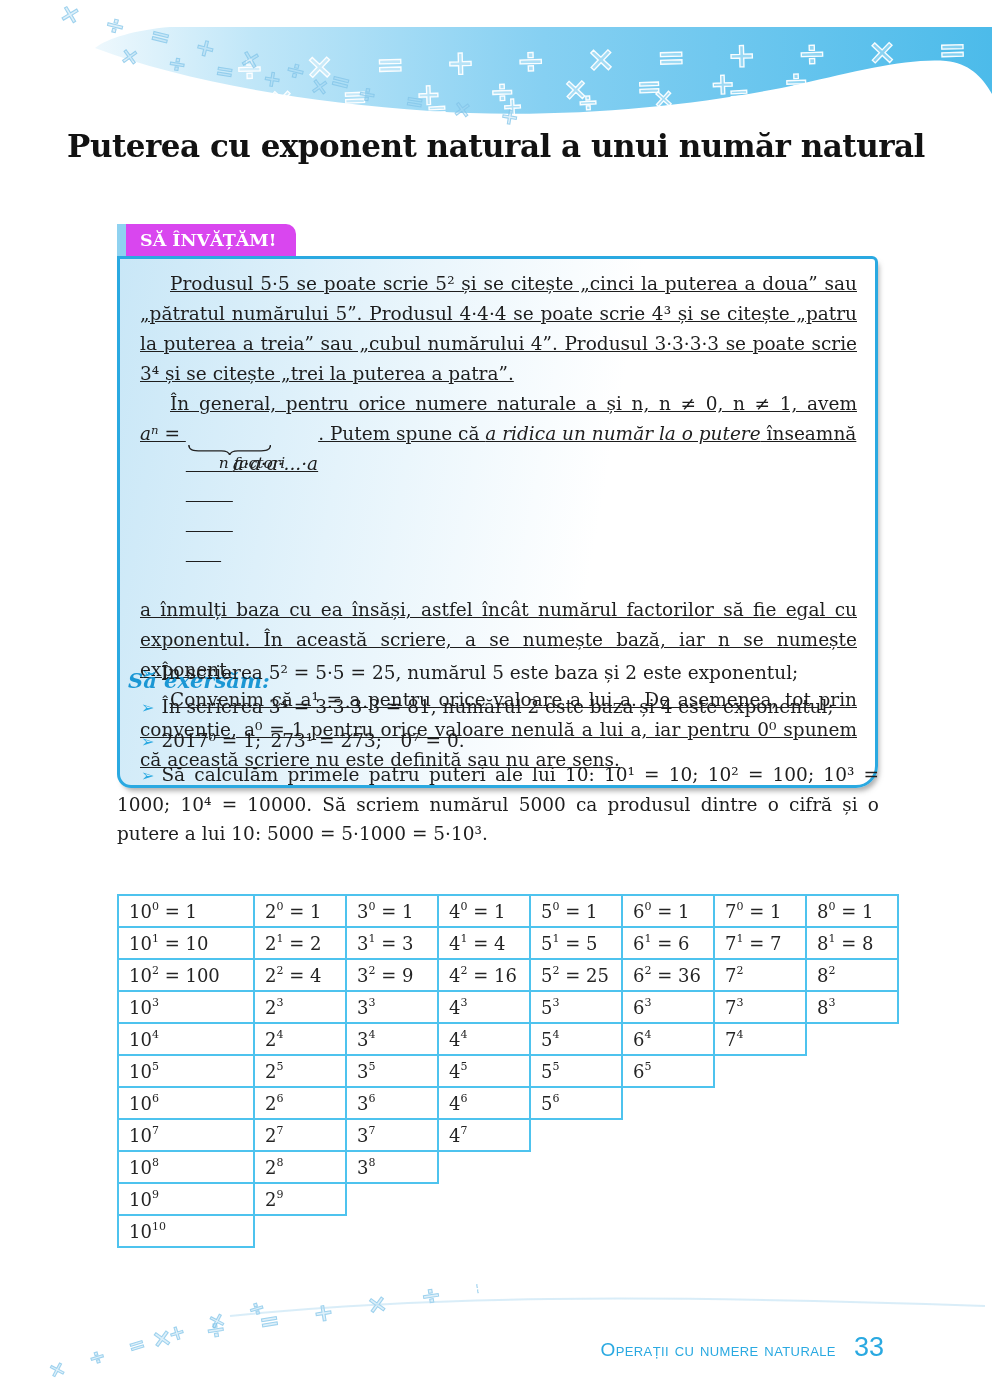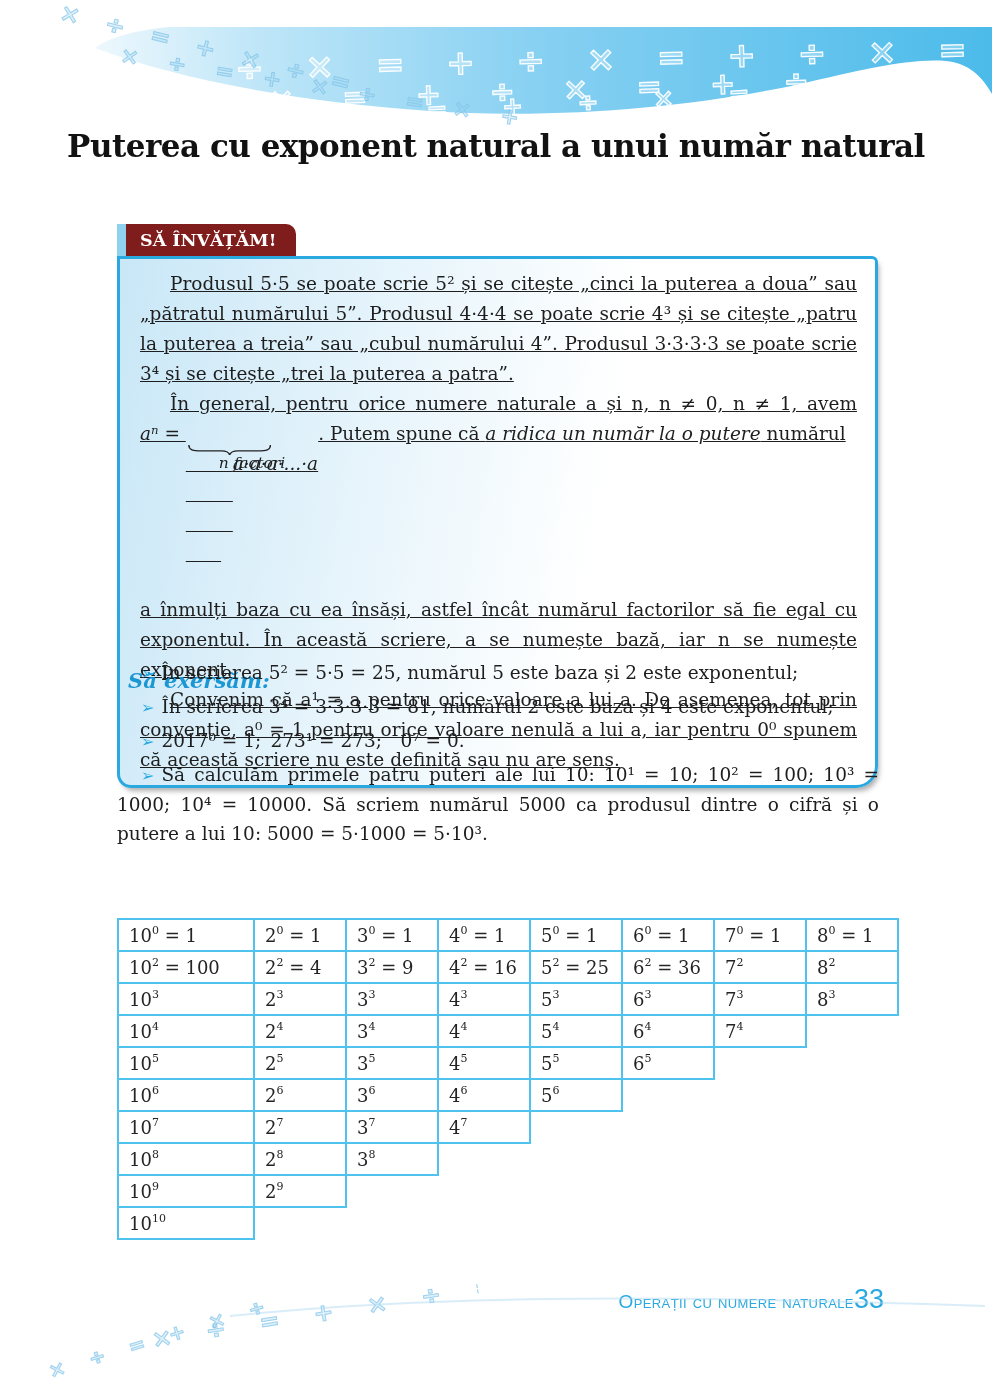--- a/index.html
+++ b/index.html
@@ -20,21 +20,21 @@
   .cs2{top:76px;left:118px;font-size:22px;letter-spacing:11px;transform:rotate(9deg);max-width:430px;overflow:hidden;}
   .bs1{top:1300px;left:150px;font-size:24px;letter-spacing:13px;transform:rotate(-9deg);max-width:330px;overflow:hidden;}
   .bs2{top:1326px;left:44px;font-size:20px;letter-spacing:9px;transform:rotate(-17deg);max-width:230px;overflow:hidden;}
 
   
   .title{position:absolute;top:128px;left:0;width:992px;text-align:center;margin:0;
          font-size:31px;font-weight:bold;letter-spacing:-0.5px;color:#121212;}
 
   
   .learn-tab{position:absolute;left:117px;top:224px;height:32px;line-height:32px;
-             background:#7f1d1d;border-left:9px solid #8fd2f0;border-radius:0 10px 0 0;
+             background:#d946ef;border-left:9px solid #8fd2f0;border-radius:0 10px 0 0;
              padding:0 20px 0 14px;color:#ffffff;font-weight:bold;font-size:17.5px;z-index:2;}
   .learn-box{position:absolute;left:117px;top:256px;width:761px;box-sizing:border-box;
              border:3px solid #2aa9e1;border-radius:0 6px 22px 14px;
              background:linear-gradient(100deg,#c9e7f7 0%,#e4f3fb 30%,#ffffff 62%);
              padding:10px 18px 10px 20px;
              box-shadow:3px 5px 5px -2px rgba(95,95,95,0.5);text-decoration:underline;}
   .learn-box p{margin:0;font-size:18.5px;line-height:30px;text-align:justify;}
   .indent{text-indent:30px;}
   .jfull{text-align:justify;text-align-last:justify;font-size:18.5px;line-height:30px;}
   .f-line{display:flex;align-items:baseline;font-size:18.5px;line-height:30px;
@@ -49,29 +49,29 @@
   
   .exersam{position:absolute;left:120px;top:660px;margin:8px;font-size:21px;font-weight:bold;
            font-style:italic;color:#1b97d4;}
   .bullets{position:absolute;left:117px;top:658px;width:762px;}
   .bullets p{margin:0 0 4px 0;font-size:18.5px;line-height:29px;text-align:justify;
              text-indent:24px;}
   .arrow{color:#2aa9e1;font-style:normal;font-size:16px;margin-right:7px;
          font-family:"DejaVu Sans", sans-serif;}
 
   
-  .ptable{position:absolute;left:117px;top:918px;border-collapse:collapse;}
+  .ptable{position:absolute;left:117px;top:894px;border-collapse:collapse;}
   .ptable td{border:2px solid #4ec3ee;height:30px;padding:0 6px 0 10px;
              font-size:18px;color:#242424;white-space:nowrap;}
   .ptable td:first-child{width:118px;}
   .ptable td{width:74px;}
   .ptable sup{font-size:11px;position:relative;top:-1px;}
 
   
-  .footer{position:absolute;top:1284px;right:108px;display:flex;align-items:baseline;}
+  .footer{position:absolute;top:1332px;right:108px;display:flex;align-items:baseline;gap:18px;}
   .footer .section{font-family:"Liberation Sans", sans-serif;font-variant:small-caps;
                    color:#2aa9e1;font-size:19px;letter-spacing:0.4px;}
   .footer .pnum{font-family:"Liberation Sans", sans-serif;color:#2aa9e1;font-size:27px;}
 </style>
 </head>
 <body>
 
 <div class="page">
 
   <svg class="wave" width="992" height="150" viewBox="0 0 992 150" aria-hidden="true">
@@ -103,21 +103,21 @@
       <span class="it">aⁿ = </span>
       <span class="f-prod">
         <span class="it">a·a·a·...·a</span>
         <svg class="f-brace" viewBox="0 0 100 12" preserveAspectRatio="none" aria-hidden="true">
           <path d="M1,0 C1,6 6,7 16,7 L40,7 C46,7 49,8 50,12 C51,8 54,7 60,7 L84,7 C94,7 99,6 99,0" fill="none" stroke="#222" stroke-width="1.4" vector-effect="non-scaling-stroke"></path>
         </svg>
         <span class="f-label">n factori</span>
       </span>
       <span>. Putem spune că </span>
       <span class="it">a ridica un număr la o putere</span>
-      <span> numărul</span>
+      <span> înseamnă</span>
     </div>
     <p>a înmulți baza cu ea însăși, astfel încât numărul factorilor să fie egal cu exponentul. În această scriere, a se numește bază, iar n se numește exponent.</p>
     <p class="indent">Convenim că a¹ = a pentru orice valoare a lui a. De asemenea, tot prin convenție, a⁰ = 1 pentru orice valoare nenulă a lui a, iar pentru 0⁰ spunem că această scriere nu este definită sau nu are sens.</p>
   </div>
 
   <p class="exersam">Să exersăm:</p>
 
   <div class="bullets">
     <p>
       <span class="arrow">➢</span><span>În scrierea 5² = 5·5 = 25, numărul 5 este baza și 2 este exponentul;</span>
@@ -139,20 +139,30 @@
           <td>10<sup>0</sup> = 1</td>
           <td>2<sup>0</sup> = 1</td>
           <td>3<sup>0</sup> = 1</td>
           <td>4<sup>0</sup> = 1</td>
           <td>5<sup>0</sup> = 1</td>
           <td>6<sup>0</sup> = 1</td>
           <td>7<sup>0</sup> = 1</td>
           <td>8<sup>0</sup> = 1</td>
         </tr>
         <tr>
+          <td>10<sup>1</sup> = 10</td>
+          <td>2<sup>1</sup> = 2</td>
+          <td>3<sup>1</sup> = 3</td>
+          <td>4<sup>1</sup> = 4</td>
+          <td>5<sup>1</sup> = 5</td>
+          <td>6<sup>1</sup> = 6</td>
+          <td>7<sup>1</sup> = 7</td>
+          <td>8<sup>1</sup> = 8</td>
+        </tr>
+        <tr>
           <td>10<sup>2</sup> = 100</td>
           <td>2<sup>2</sup> = 4</td>
           <td>3<sup>2</sup> = 9</td>
           <td>4<sup>2</sup> = 16</td>
           <td>5<sup>2</sup> = 25</td>
           <td>6<sup>2</sup> = 36</td>
           <td>7<sup>2</sup></td>
           <td>8<sup>2</sup></td>
         </tr>
         <tr>

